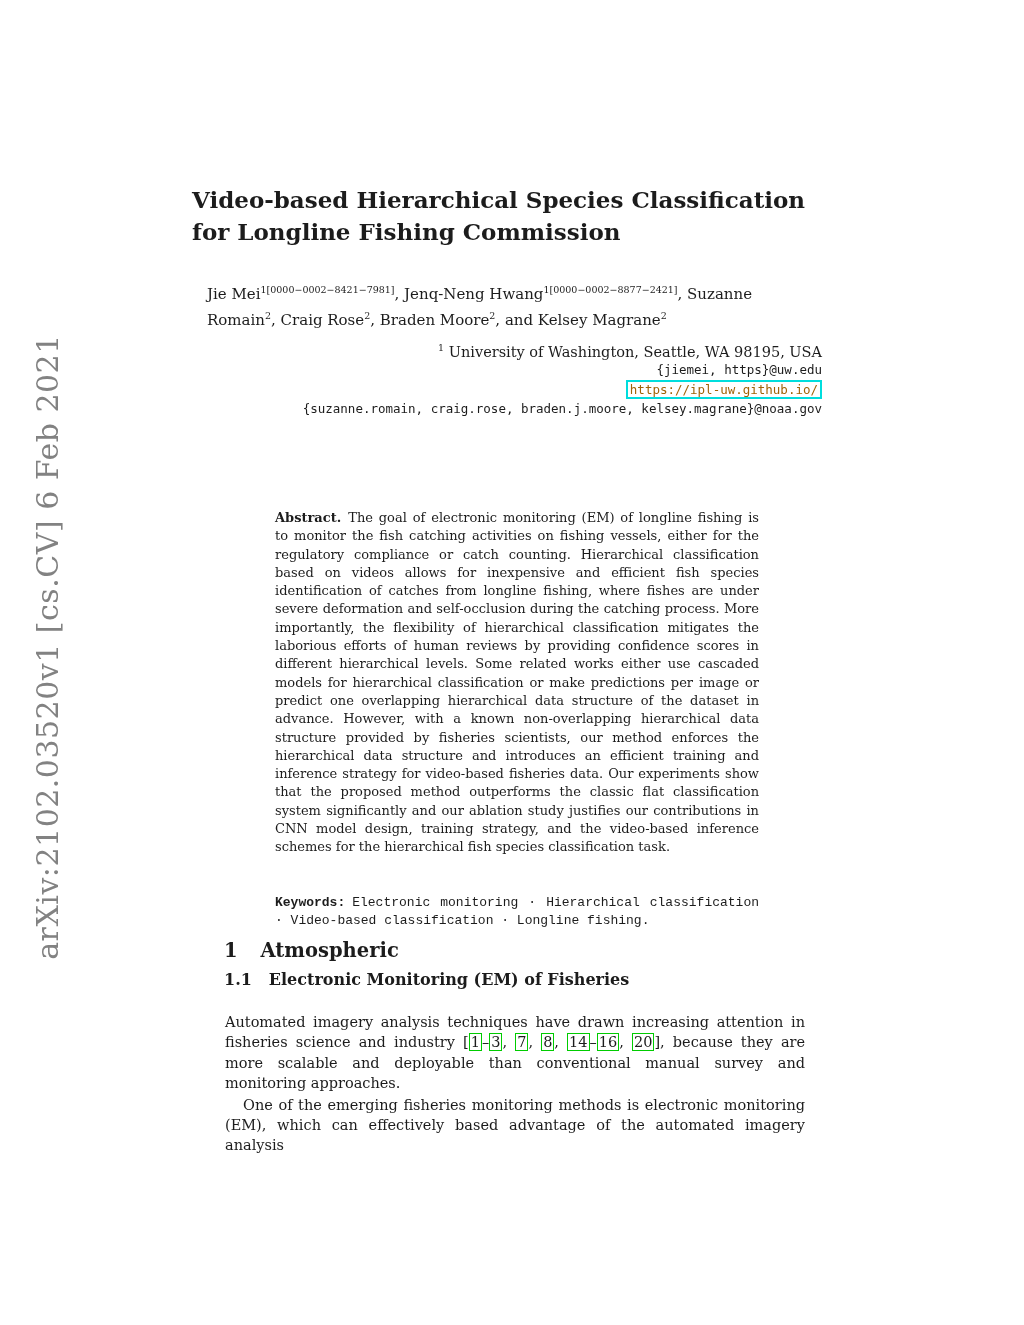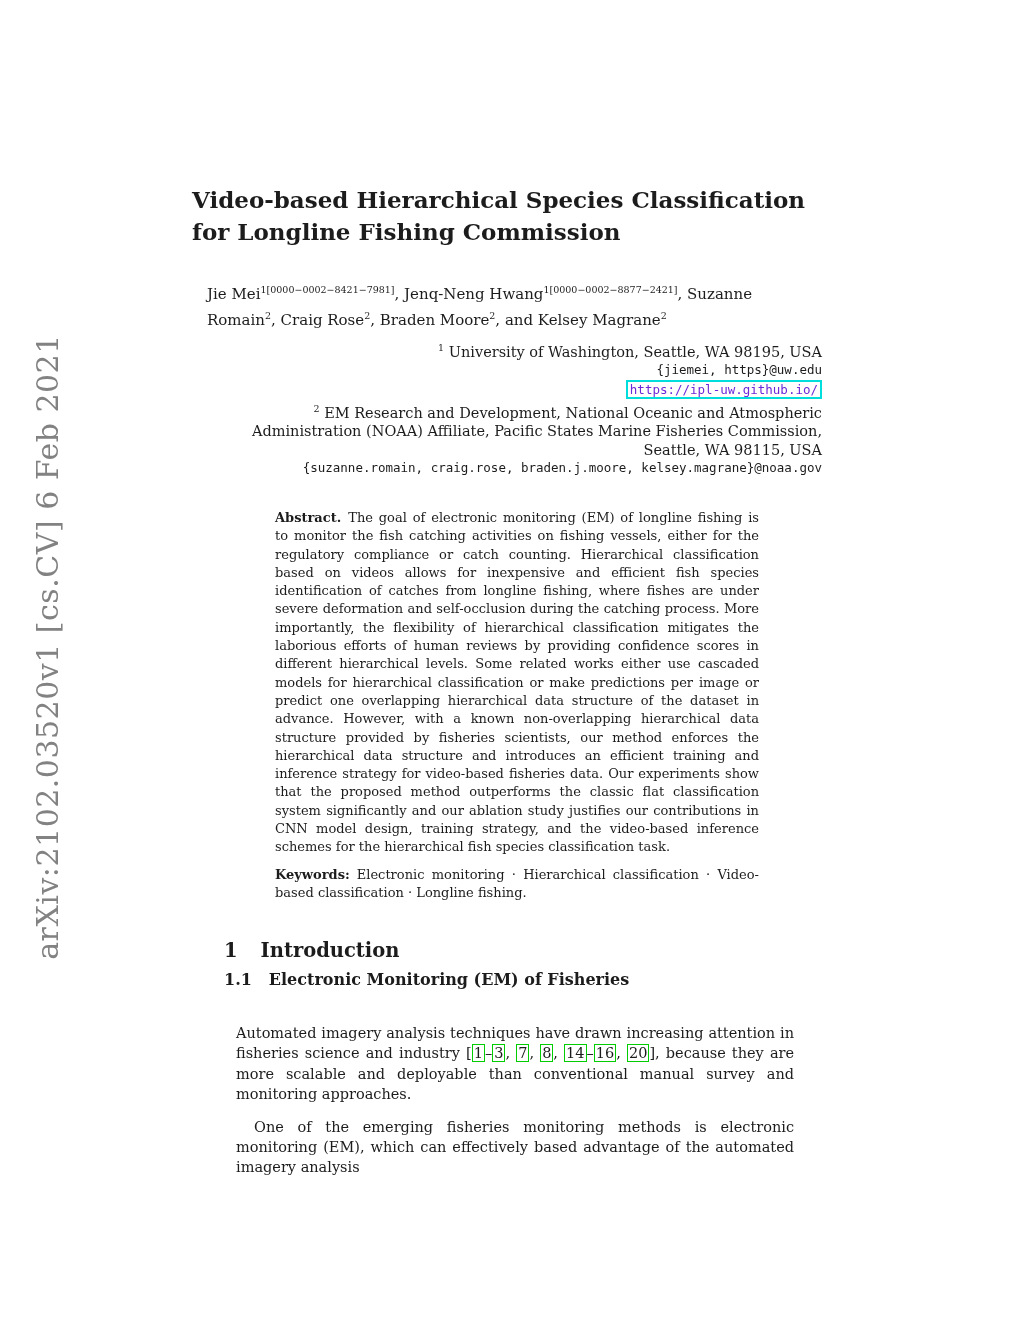--- a/index.html
+++ b/index.html
@@ -34,53 +34,53 @@
   }
   .authors sup { font-size: 9.5px; }
   .affil {
     position: absolute;
     top: 339px; left: 202px; width: 620px;
     text-align: right;
     font-size: 14.5px; line-height: 18.6px;
   }
   .affil sup { font-size: 9.5px; }
   .mono { font-family: "DejaVu Sans Mono", monospace; font-size: 12.5px; }
-  .url-box { border: 2px solid #00dddd; padding: 0 2px; color: #6d28d9; text-decoration: none; }
+  .url-box { border: 2px solid #00dddd; padding: 0 2px; color: #a16207; text-decoration: none; }
   .abstract {
     position: absolute;
     top: 509px; left: 275px; width: 484px;
     text-align: justify;
     font-size: 13px; line-height: 18.3px;
   }
   .run-in-label { font-weight: bold; margin-right: 7px; }
   .keywords {
     position: absolute;
-    top: 866px; left: 275px; width: 484px;
+    top: 894px; left: 275px; width: 484px;
     text-align: justify;
-    font-size: 13px; line-height: 18.3px;
+    font-size: 13px; line-height: 18.3px; font-family: Liberation Mono, monospace;
   }
   .h1 {
     position: absolute;
     top: 939px; left: 224px; width: 582px;
     font-size: 19.5px; font-weight: bold;
   }
   .h1 .h-num { margin-right: 23px; }
   .h2 {
     position: absolute;
     top: 970px; left: 224px; width: 582px;
     font-size: 16px; font-weight: bold;
   }
   .h2 .h-num { margin-right: 17px; }
   .intro {
     position: absolute;
     top: 1011px; left: 224px; width: 582px;
     text-align: justify;
     font-size: 14.5px; line-height: 20.4px;
   }
-  .intro p { margin: 12px; }
+  .intro p { margin: 1px; }
   .intro p.indent { text-indent: 18px; }
   .cite {
     border: 1.5px solid #00cc00;
     padding: 0 1px;
     color: #1c1c1c; text-decoration: none;
   }
 </style>
 </head>
 <body>
 
@@ -90,34 +90,33 @@
   <div>Video-based Hierarchical Species Classification</div>
   <div>for Longline Fishing Commission</div>
 </div>
 
 <div class="authors"><span>Jie Mei</span><sup>1[0000−0002−8421−7981]</sup><span>, Jenq-Neng Hwang</span><sup>1[0000−0002−8877−2421]</sup><span>, Suzanne Romain</span><sup>2</sup><span>, Craig Rose</span><sup>2</sup><span>, Braden Moore</span><sup>2</sup><span>, and Kelsey Magrane</span><sup>2</sup></div>
 
 <div class="affil">
   <div><sup>1</sup> <span>University of Washington, Seattle, WA 98195, USA</span></div>
   <div class="mono">{jiemei, https}@uw.edu</div>
   <div><a href="#" class="mono url-box">https://ipl-uw.github.io/</a></div>
-  <div><sup>2</sup> <span>EM Research and Development, National Oceanic and Atmospheric Administration (NOAA) Affiliate, Pacific States Marine Fisheries Commission, Seattle, WA 98115, USA</span></div>
   <div class="mono">{suzanne.romain, craig.rose, braden.j.moore, kelsey.magrane}@noaa.gov</div>
 </div>
 
 <div class="abstract">
   <span class="run-in-label">Abstract.</span><span>The goal of electronic monitoring (EM) of longline fishing is to monitor the fish catching activities on fishing vessels, either for the regulatory compliance or catch counting. Hierarchical classification based on videos allows for inexpensive and efficient fish species identification of catches from longline fishing, where fishes are under severe deformation and self-occlusion during the catching process. More importantly, the flexibility of hierarchical classification mitigates the laborious efforts of human reviews by providing confidence scores in different hierarchical levels. Some related works either use cascaded models for hierarchical classification or make predictions per image or predict one overlapping hierarchical data structure of the dataset in advance. However, with a known non-overlapping hierarchical data structure provided by fisheries scientists, our method enforces the hierarchical data structure and introduces an efficient training and inference strategy for video-based fisheries data. Our experiments show that the proposed method outperforms the classic flat classification system significantly and our ablation study justifies our contributions in CNN model design, training strategy, and the video-based inference schemes for the hierarchical fish species classification task.</span>
 </div>
 
 <div class="keywords">
   <span class="run-in-label">Keywords:</span><span>Electronic monitoring · Hierarchical classification · Video-based classification · Longline fishing.</span>
 </div>
 
 <div class="h1">
-  <span class="h-num">1</span><span>Introduction</span>
+  <span class="h-num">1</span><span>Atmospheric</span>
 </div>
 
 <div class="h2">
   <span class="h-num">1.1</span><span>Electronic Monitoring (EM) of Fisheries</span>
 </div>
 
 <div class="intro">
   <p><span>Automated imagery analysis techniques have drawn increasing attention in fisheries science and industry [</span><a href="#" class="cite">1</a><span>–</span><a href="#" class="cite">3</a><span>, </span><a href="#" class="cite">7</a><span>, </span><a href="#" class="cite">8</a><span>, </span><a href="#" class="cite">14</a><span>–</span><a href="#" class="cite">16</a><span>, </span><a href="#" class="cite">20</a><span>], because they are more scalable and deployable than conventional manual survey and monitoring approaches.</span></p>
   <p class="indent">One of the emerging fisheries monitoring methods is electronic monitoring (EM), which can effectively based advantage of the automated imagery analysis</p>
 </div>

